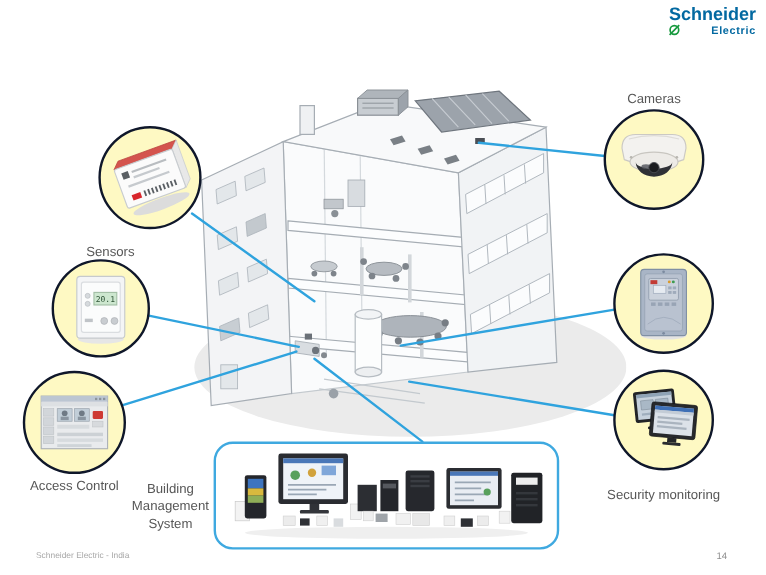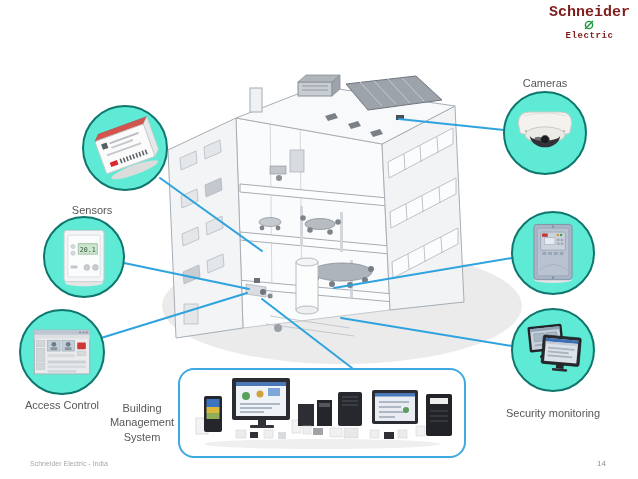--- a/index.html
+++ b/index.html
@@ -1,31 +1,31 @@
 <!DOCTYPE html>
 <html><head>
 <meta charset="utf-8">
 <style>
   html,body{margin:0;padding:0;background:#ffffff;}
   .slide{position:relative;width:638px;height:479px;background:#ffffff;overflow:hidden;
          font-family:"Liberation Sans",sans-serif;}
   .title{position:absolute;left:30px;top:27px;font-size:29px;letter-spacing:-0.3px;
          color:#17993E;font-weight:400;z-index:4;}
   
-  .logo{position:absolute;right:8px;top:5px;text-align:right;color:#7f1d1d;z-index:4;font-family:Liberation Mono, monospace;}
+  .logo{position:absolute;right:8px;top:5px;text-align:right;color:#0369a1;z-index:4;}
   .logo .brand{font-size:15px;font-weight:bold;line-height:15px;}
   .logo .sub{display:flex;align-items:center;justify-content:space-between;gap:1px;
-             font-size:9px;font-weight:bold;letter-spacing:0.6px;margin-top:0px;flex-direction:column;}
+             font-size:9px;font-weight:bold;letter-spacing:0.6px;margin-top:0px;}
   
   .building{position:absolute;left:150px;top:66px;z-index:0;}
   
   .connectors{position:absolute;left:0;top:0;z-index:1;pointer-events:none;}
   .connectors line{stroke:#2FA3DE;stroke-width:2;stroke-linecap:round;}
   
-  .circle{position:absolute;border:2px solid #0f766e;border-radius:50%;background:#5eead4;
+  .circle{position:absolute;border:2px solid #0f172a;border-radius:50%;background:#fef9c3;
           box-sizing:border-box;z-index:2;display:flex;align-items:flex-end;justify-content:center;}
   .label{position:absolute;font-size:11px;color:#575757;text-align:center;line-height:1.3;z-index:3;}
   .bms-box{position:absolute;left:178px;top:368px;width:288px;height:90px;border:2px solid #3FA9E0;
            border-radius:16px;background:#fff;box-sizing:border-box;z-index:2;overflow:hidden;
            display:flex;align-items:center;justify-content:center;}
   .footer{position:absolute;left:30px;top:460px;font-size:7px;color:#A8A8A8;z-index:4;}
   .pagenum{position:absolute;left:597px;top:459px;font-size:8px;color:#8F8F8F;z-index:4;}
 </style>
 </head>
 <body>

